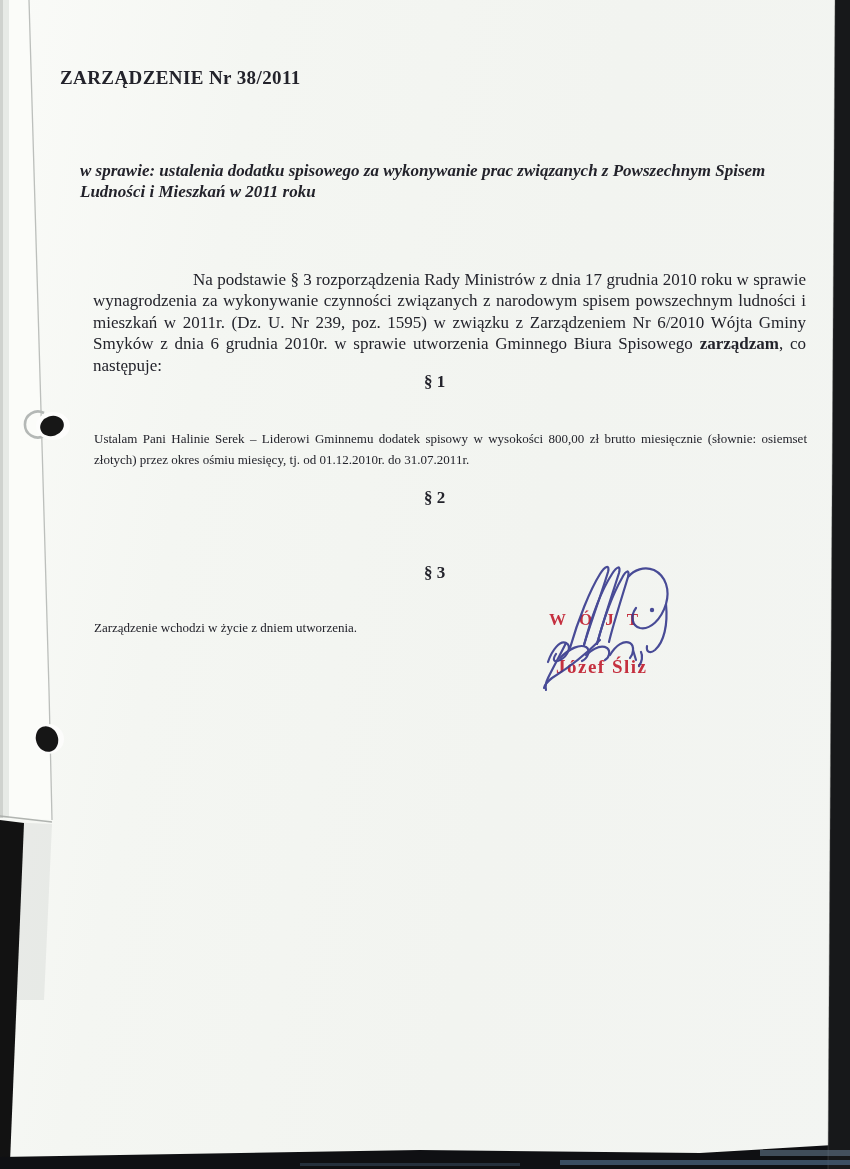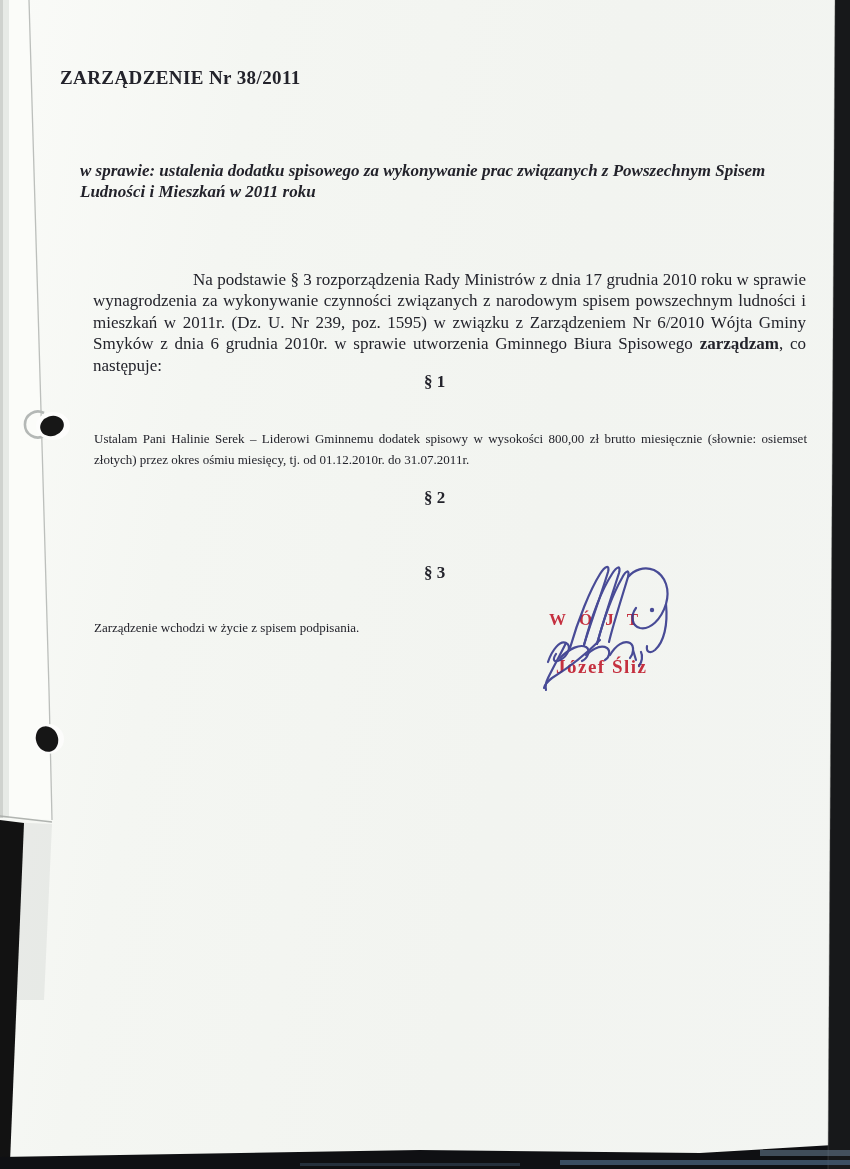--- a/index.html
+++ b/index.html
@@ -39,21 +39,21 @@
   <div class="abs subject">w sprawie: ustalenia dodatku spisowego za wykonywanie prac związanych z Powszechnym Spisem Ludności i Mieszkań w 2011 roku</div>
 
   <p class="abs preamble"><span>Na podstawie § 3 rozporządzenia Rady Ministrów z dnia 17 grudnia 2010 roku w sprawie wynagrodzenia za wykonywanie czynności związanych z narodowym spisem powszechnym ludności i mieszkań w 2011r. (Dz. U. Nr 239, poz. 1595) w związku z Zarządzeniem Nr 6/2010 Wójta Gminy Smyków z dnia 6 grudnia 2010r. w sprawie utworzenia Gminnego Biura Spisowego </span><b>zarządzam</b><span>, co następuje:</span></p>
 
   <div class="abs sec-h h1">§ 1</div>
   <p class="abs sec-b b1 just">Ustalam Pani Halinie Serek – Liderowi Gminnemu dodatek spisowy w wysokości 800,00 zł brutto miesięcznie (słownie: osiemset złotych) przez okres ośmiu miesięcy, tj. od 01.12.2010r. do 31.07.2011r.</p>
 
   <div class="abs sec-h h2">§ 2</div>
 
   <div class="abs sec-h h3">§ 3</div>
-  <p class="abs sec-b b3">Zarządzenie wchodzi w życie z spisem podpisania.</p>
+  <p class="abs sec-b b3">Zarządzenie wchodzi w życie z dniem utworzenia.</p>
 
   <div class="abs stamp-title">WÓJT</div>
   <div class="abs stamp-name">Józef Śliz</div>
 
   <svg class="overlay" viewBox="0 0 850 1169" xmlns="http://www.w3.org/2000/svg">
 
     <polygon points="0,0 30,0 35,220 43,470 50,700 52,820 0,817" fill="#fbfcf9"></polygon>
     <rect x="0" y="0" width="9" height="818" fill="#c9ccc9" opacity="0.38"></rect>
     <rect x="0" y="0" width="3" height="818" fill="#b2b5b2" opacity="0.45"></rect>
     <path d="M29,0 C34,200 43,460 49,690 L52,820" stroke="#b5b8b5" stroke-width="1.3" fill="none" opacity="0.9"></path>

